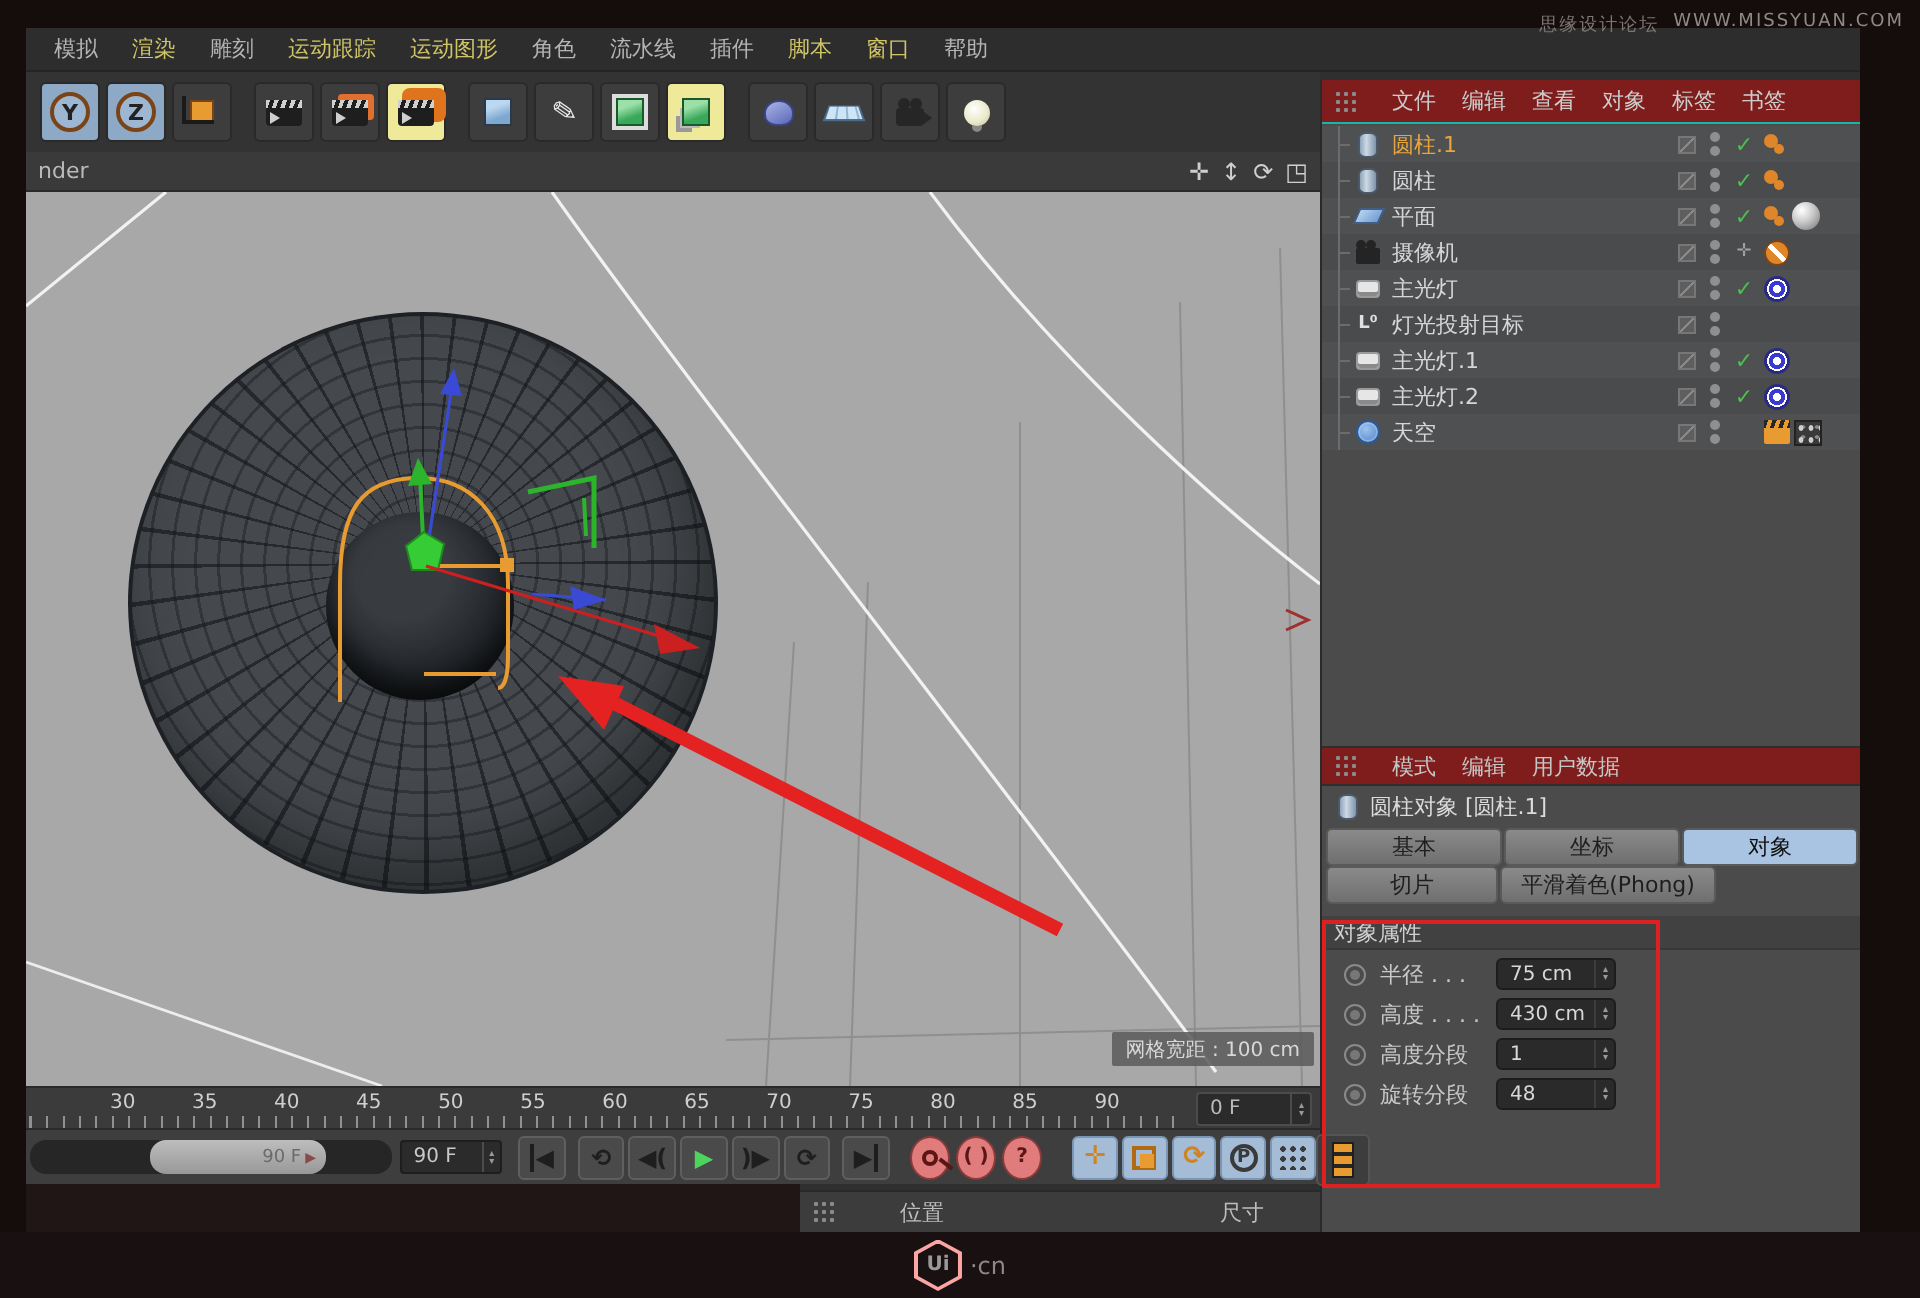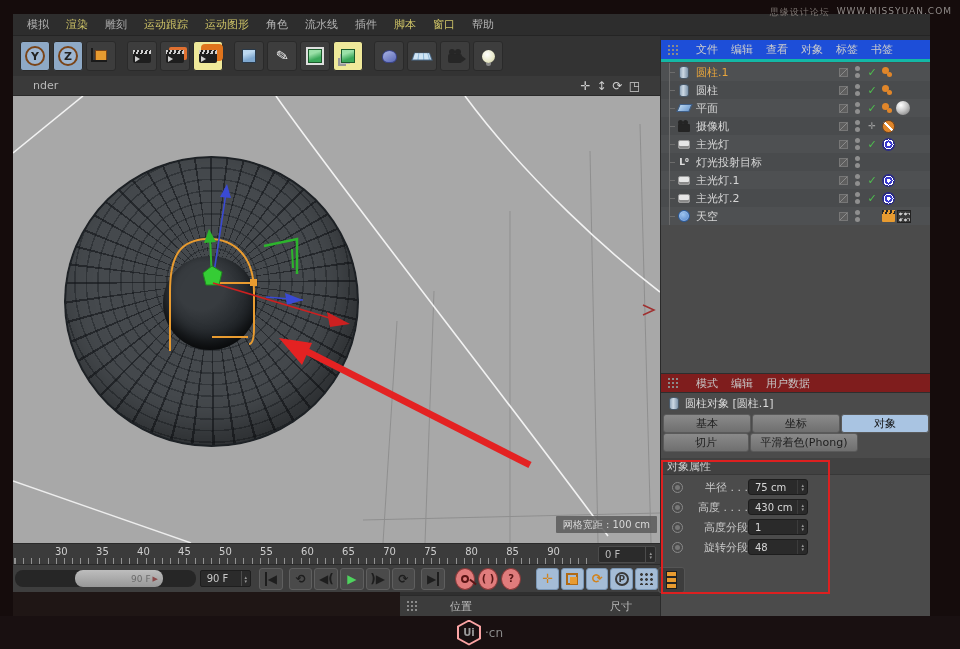--- a/index.html
+++ b/index.html
@@ -39,21 +39,21 @@
   .cube.stack{box-shadow:-3px 3px 0 -2px #bbb,-6px 6px 0 -3px #999;}
   .pen-ic{color:#e8e8e8;font-size:15px;transform:rotate(-10deg);}
   .deform-ic{width:15px;height:13px;border-radius:50% 50% 40% 40%;background:linear-gradient(150deg,#aab4e4,#5a68b8);border:1px solid #3a4488;}
   .floor-ic{width:18px;height:10px;transform:perspective(20px) rotateX(40deg);background:repeating-linear-gradient(90deg,#cfe4f4 0 4px,#8fb8d8 4px 5px),#b8d8ee;border:1px solid #4a6a8a;}
   .cam-ic{width:14px;height:9px;background:#262626;border-radius:2px;position:relative;margin-top:5px;}
   .cam-ic::before{content:"";position:absolute;top:-5px;left:1px;width:6px;height:6px;border-radius:50%;background:#262626;box-shadow:6px 0 0 #262626;}
   .cam-ic::after{content:"";position:absolute;right:-4px;top:2px;border-top:3px solid transparent;border-bottom:3px solid transparent;border-left:4px solid #262626;}
   .bulb-ic{width:13px;height:13px;border-radius:50%;background:radial-gradient(circle at 40% 35%,#ffffff,#e8e8c8 60%,#b8b890);box-shadow:0 7px 0 -4px #888;}
 
   
-  .vp-title{position:absolute;left:0;top:62px;width:647px;height:20px;background:#3a3a3a;border-bottom:1px solid #2a2a2a;display:flex;align-items:center;color:#b9b9b9;font-size:11px;padding:0 20px;}
+  .vp-title{position:absolute;left:0;top:62px;width:647px;height:20px;background:#3a3a3a;border-bottom:1px solid #2a2a2a;display:flex;align-items:center;color:#b9b9b9;font-size:11px;padding:0 6px;}
   .vp-title .vt-name{flex:0 0 auto;}
   .vp-title .vt-icons{margin-left:auto;display:flex;gap:6px;color:#cfcfcf;font-size:12px;}
 
   
   .viewport{position:absolute;left:0;top:82px;width:647px;height:447px;background:#a8a8a8;overflow:hidden;}
   .sphere{position:absolute;left:51px;top:60px;width:295px;height:291px;border-radius:50%;
     background:
       repeating-radial-gradient(circle at 50.2% 43.3%, rgba(18,22,26,0) 0 10px, rgba(18,22,26,0.38) 10px 11.5px),
       repeating-conic-gradient(from 0deg at 50.2% 43.3%, #45494d 0deg 6.6deg, #26292d 6.6deg 7.5deg);
     box-shadow:inset 0 0 0 2px #1d2125, inset -10px -18px 34px rgba(0,0,0,.38);}
@@ -96,21 +96,21 @@
   .film-ic{position:absolute;left:645px;top:553px;width:27px;height:26px;background:#3d3d3d;border:1px solid #555;border-radius:3px;display:flex;align-items:center;justify-content:center;z-index:6;}
   .film-ic .strip{width:11px;height:18px;background:repeating-linear-gradient(180deg,#e89b30 0 4px,#262626 4px 6px);border:1px solid #1e1e1e;}
 
   
   .coords{position:absolute;left:387px;top:581px;width:530px;height:21px;background:#3c3c3c;border-top:1px solid #2a2a2a;display:flex;align-items:center;color:#bdbdbd;font-size:11px;}
   .coords .hdr{width:160px;text-align:left;padding-left:28px;}
   .grip{width:12px;height:12px;margin:0 4px 0 6px;background-image:radial-gradient(#8a8a8a 1px,transparent 1.2px);background-size:4px 4px;flex:0 0 auto;}
 
   
   .rpanel{position:absolute;left:647px;top:26px;width:270px;height:590px;background:#4b4b4b;border-left:1px solid #2a2a2a;}
-  .om-menu{position:absolute;left:0;top:0;width:100%;height:22px;background:#1d4ed8;border-bottom:3px solid #14b8a6;display:flex;align-items:center;gap:13px;color:#cccccc;font-size:11px;}
+  .om-menu{position:absolute;left:0;top:0;width:100%;height:22px;background:#7f1d1d;border-bottom:1px solid #14b8a6;display:flex;align-items:center;gap:13px;color:#cccccc;font-size:11px;}
   .om-list{position:absolute;left:0;top:23px;width:100%;}
   .om-row{height:18px;display:flex;align-items:center;position:relative;padding-left:16px;font-size:11px;color:#d6d6d6;}
   .om-row:nth-child(odd){background:#4e5052;}
   .om-row:nth-child(even){background:#494b4d;}
   .om-row::before{content:"";position:absolute;left:8px;top:0;height:100%;border-left:1px solid #6c6c6c;}
   .om-row::after{content:"";position:absolute;left:8px;top:50%;width:6px;border-top:1px solid #6c6c6c;}
   .oi{width:14px;height:14px;margin-right:5px;display:flex;align-items:center;justify-content:center;flex:0 0 auto;}
   .oi-cyl{width:10px;height:13px;border-radius:4px/3px;background:linear-gradient(90deg,#8fa4b8,#cdd9e4 40%,#7e94aa);border:1px solid #4a5a6a;}
   .oi-plane{width:13px;height:8px;transform:skewX(-24deg);background:linear-gradient(120deg,#b8d4ee,#6f9cd0);border:1px solid #3f5f88;}
   .oi-cam{width:12px;height:8px;background:#242424;border-radius:1px;position:relative;margin-top:3px;}
@@ -140,21 +140,21 @@
   .am-tabs{position:absolute;left:2px;top:374px;width:266px;height:19px;display:flex;gap:1px;}
   .am-tabs2{position:absolute;left:2px;top:393px;height:19px;display:flex;gap:1px;}
   .atab{flex:1;background:linear-gradient(#8a8a8a,#6f6f6f);border:1px solid #5a5a5a;border-radius:3px;color:#1e1e1e;font-size:11px;display:flex;align-items:center;justify-content:center;}
   .atab.active{background:#a9c4e2;color:#101010;}
   .atab.w1{flex:0 0 86px;}
   .atab.w2{flex:0 0 108px;}
   .am-section{position:absolute;left:0;top:418px;width:100%;height:17px;background:#414141;color:#d0d0d0;font-size:11px;display:flex;align-items:center;padding-left:6px;border-bottom:1px solid #383838;}
   .prow{position:absolute;left:0;width:100%;height:18px;display:flex;align-items:center;font-size:11px;color:#c8c8c8;}
   .radio{width:11px;height:11px;border-radius:50%;border:1px solid #8a8a8a;margin:0 7px 0 11px;display:flex;align-items:center;justify-content:center;flex:0 0 auto;}
   .radio::after{content:"";width:5px;height:5px;border-radius:50%;background:#777;}
-  .plabel{width:58px;flex:0 0 auto;white-space:nowrap;overflow:hidden;text-align:right;}
+  .plabel{width:58px;flex:0 0 auto;white-space:nowrap;overflow:hidden;}
   .pfield{width:60px;height:16px;background:#2a2a2a;border:1px solid #1d1d1d;border-radius:3px;color:#d8d8d8;font-size:10px;display:flex;align-items:center;padding-left:6px;}
   .pfield .spin{border-left:1px solid #3c3c3c;}
   .pdrop{width:68px;height:17px;border-radius:8px;background:linear-gradient(#7c7c7c,#5c5c5c);border:1px solid #474747;color:#efefef;font-size:10px;display:flex;align-items:center;padding-left:9px;}
   .pdrop .dar{margin-left:auto;padding-right:7px;color:#e2e2e2;font-size:8px;}
 
   .redbox{position:absolute;left:648px;top:446px;width:169px;height:134px;border:2px solid #dd2020;z-index:10;pointer-events:none;}
   .dark-strip{position:absolute;left:0;top:578px;width:387px;height:38px;background:#1f1615;}
 
   
   .band{position:absolute;left:0;top:616px;width:960px;height:33px;background:#191011;z-index:20;display:flex;align-items:center;justify-content:center;gap:4px;color:#8a8a8a;}

